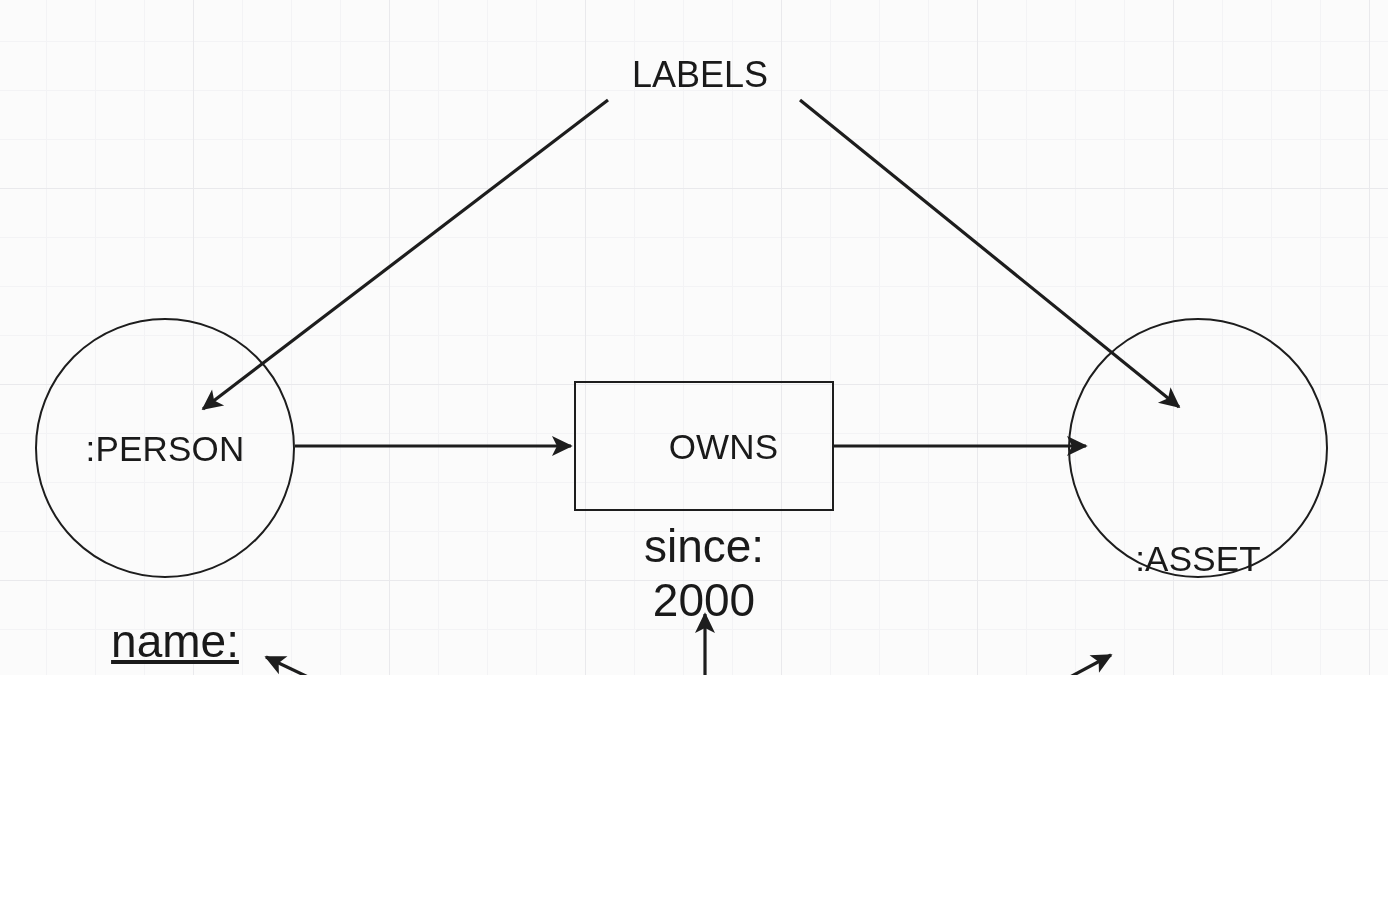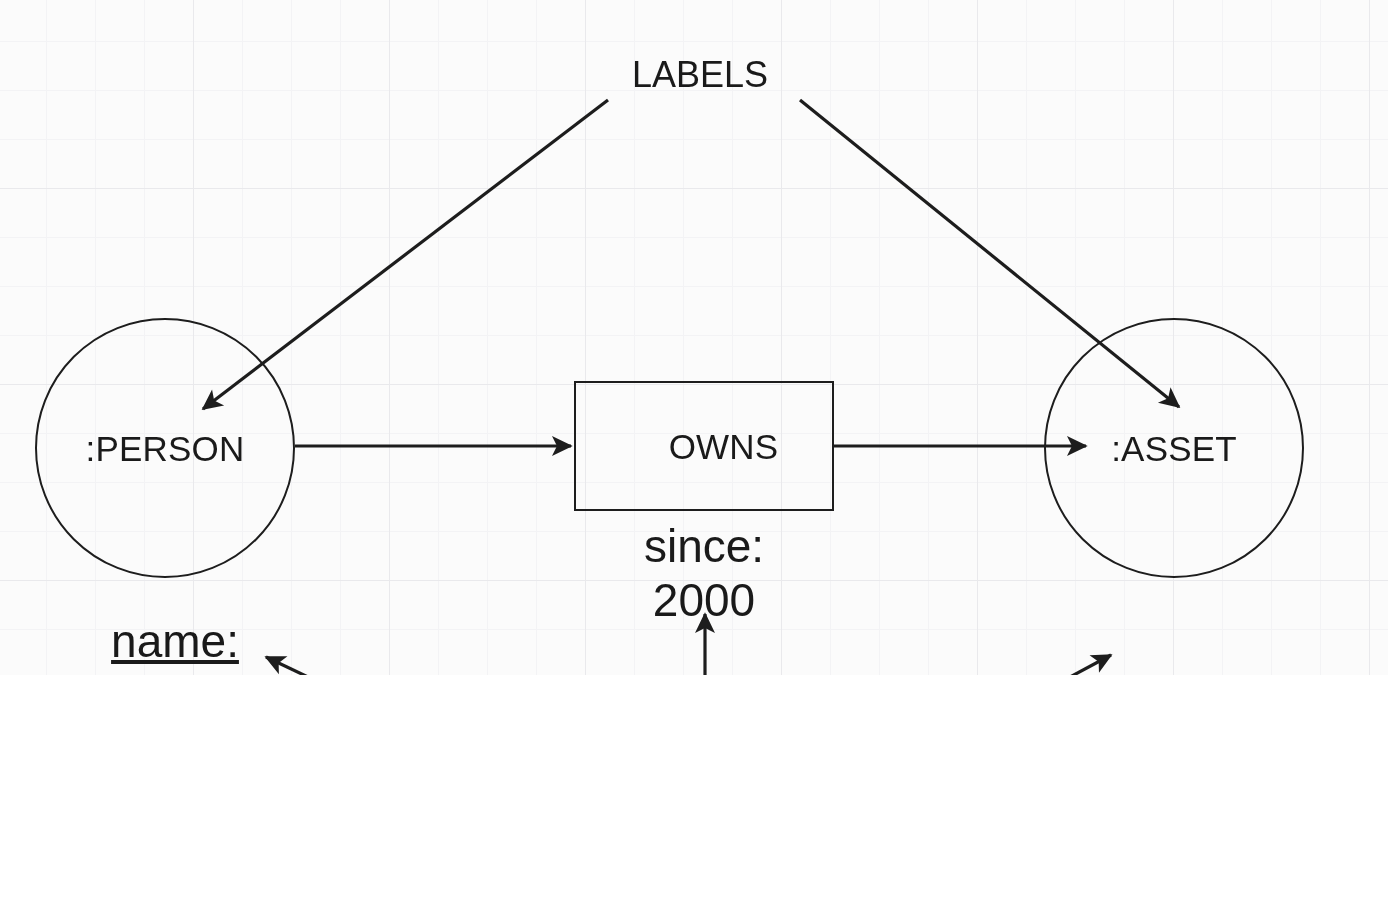--- a/index.html
+++ b/index.html
@@ -103,21 +103,21 @@
   <div class="free-label big" style="left:555px; top:54px; width:290px;">LABELS</div>
 
   <div class="node-circle" style="left:35px; top:318px; width:260px; height:260px;">
     <span class="node-text">:PERSON</span>
   </div>
 
   <div class="node-rect" style="left:574px; top:381px; width:260px; height:130px;">
     <span class="node-text">OWNS</span>
   </div>
 
-  <div class="node-circle" style="left:1044px; top:318px; width:260px; height:260px;">
+  <div class="node-circle" style="left:1068px; top:318px; width:260px; height:260px;align-items:flex-end;">
     <span class="node-text">:ASSET</span>
   </div>
 
   <div class="free-label" style="left:65px; top:614px; width:220px;text-decoration:underline;">name:
 Olivia</div>
 
   <div class="free-label" style="left:594px; top:519px; width:220px;">since:
 2000</div>
 
 

